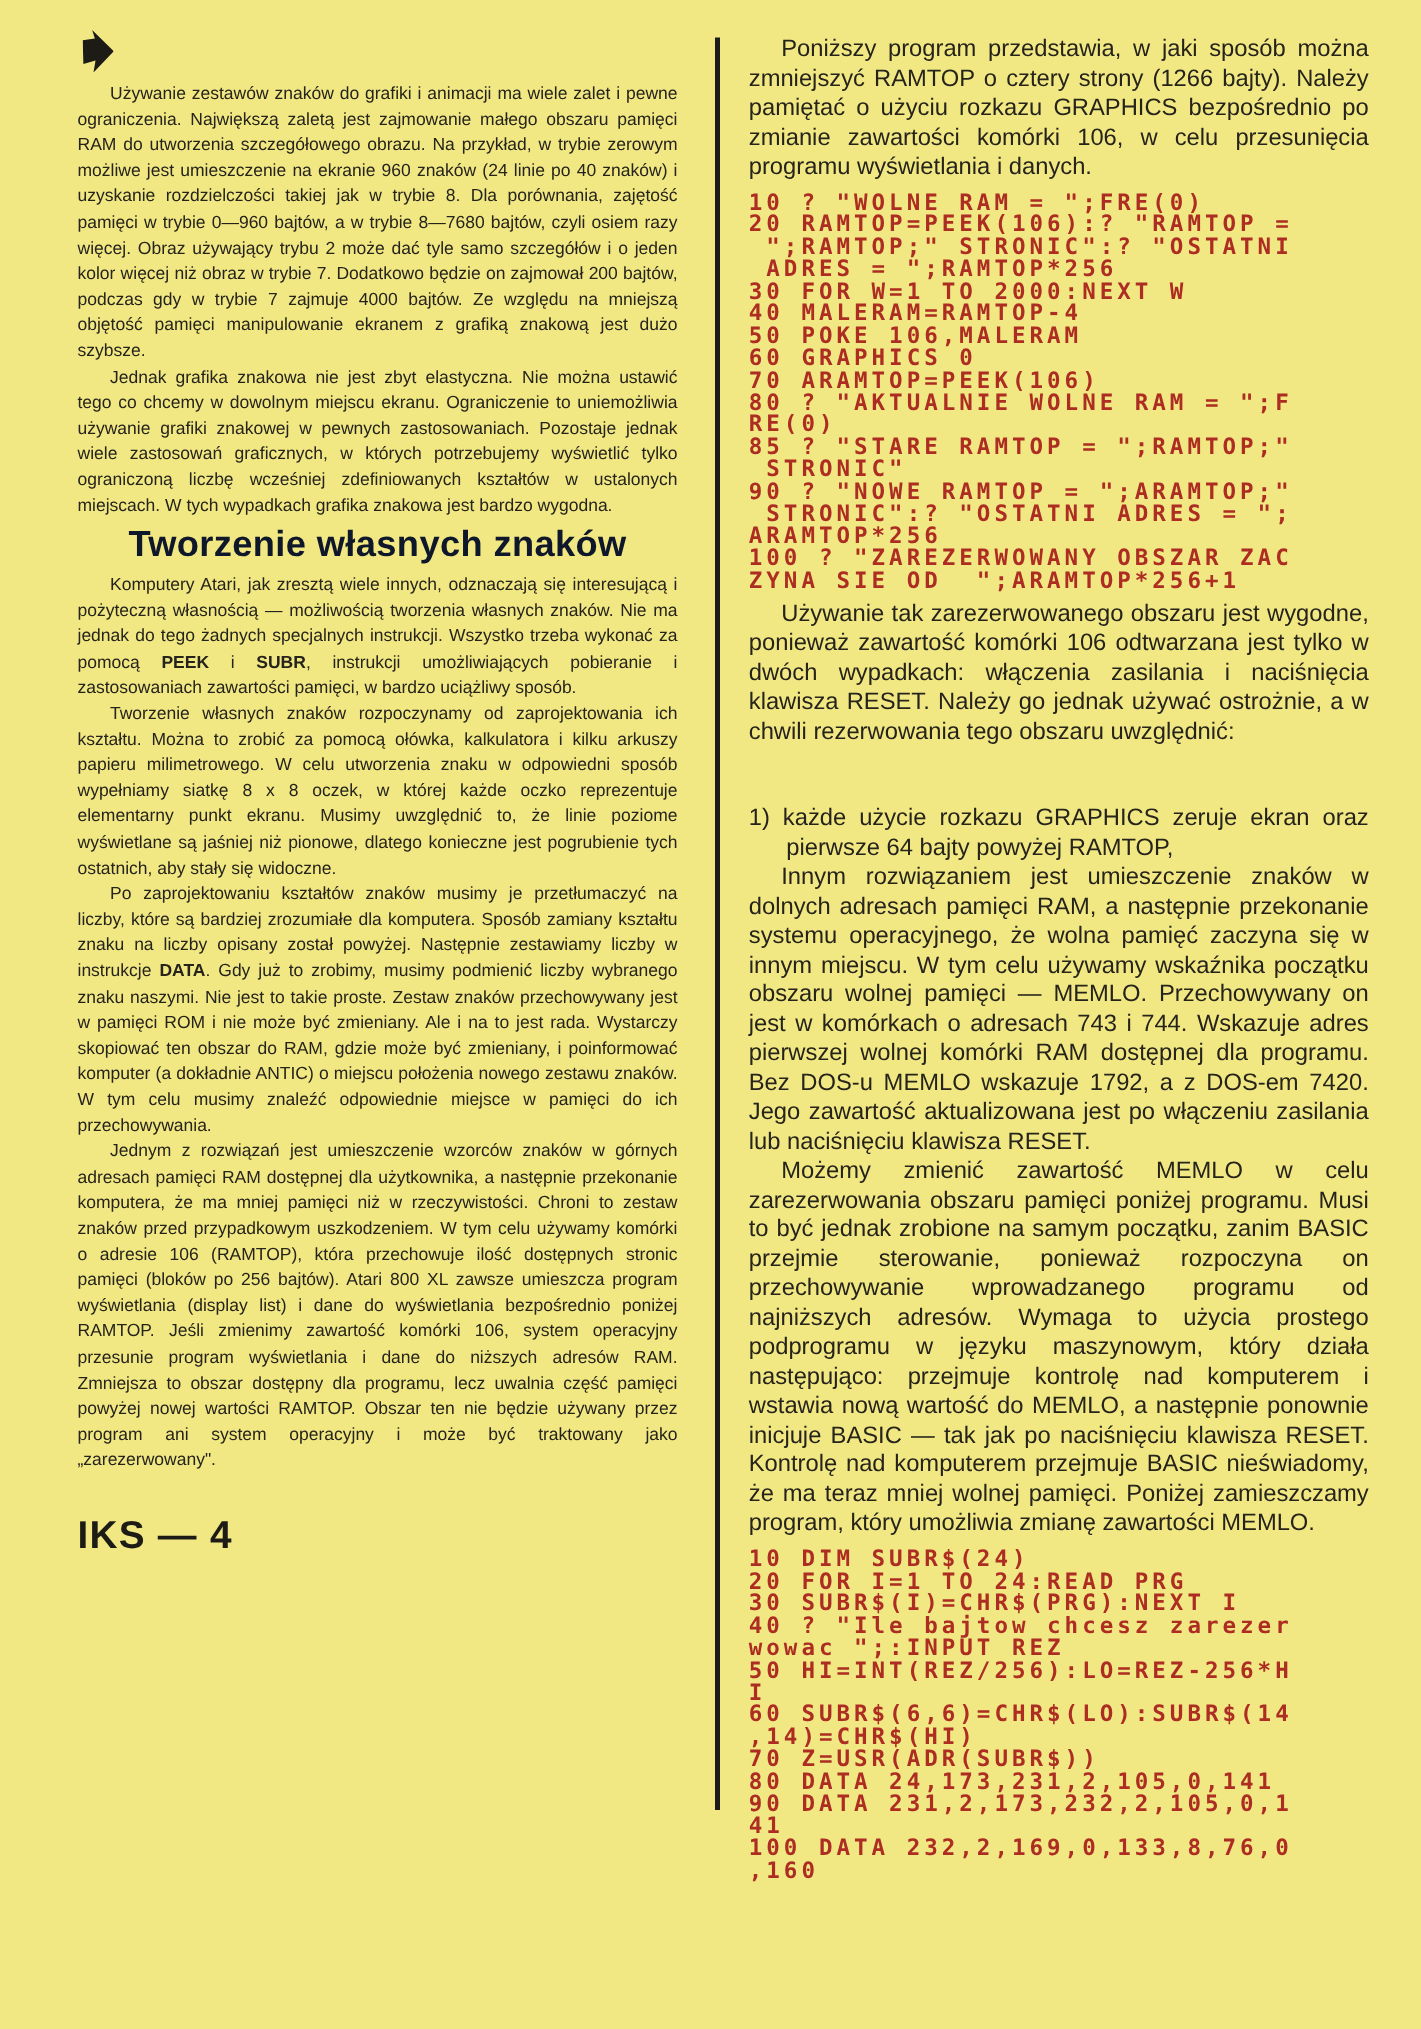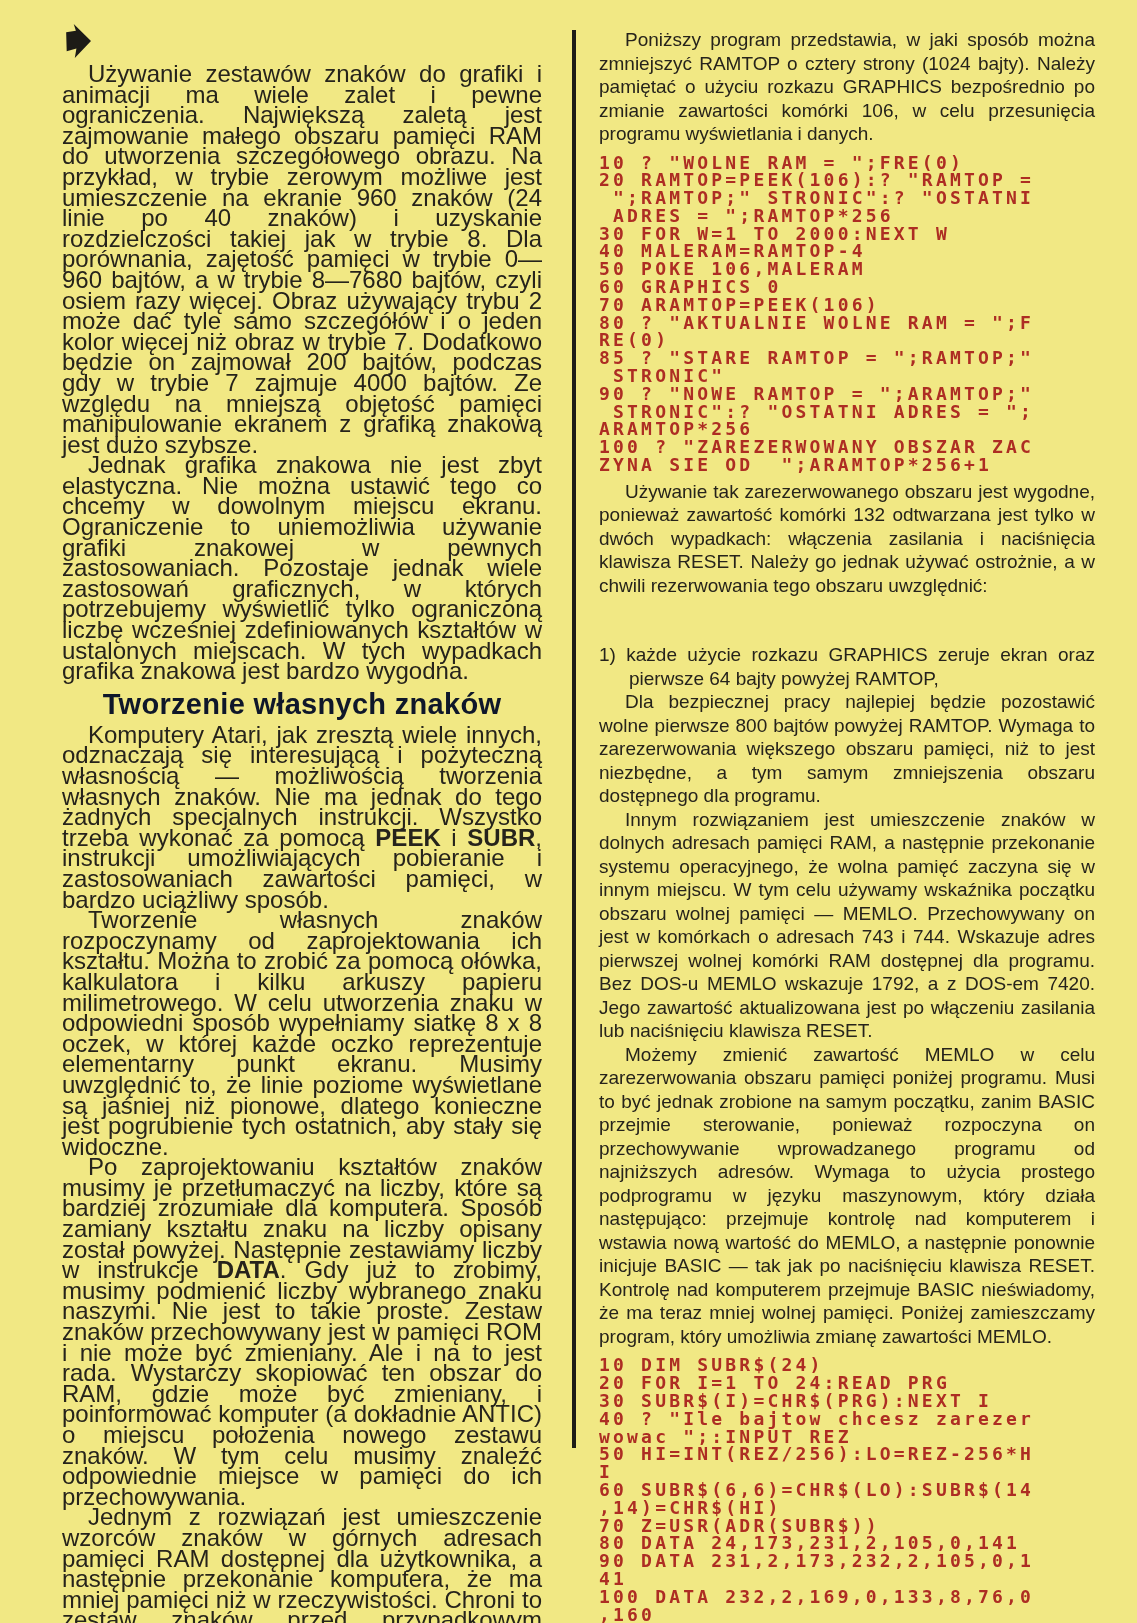--- a/index.html
+++ b/index.html
@@ -14,21 +14,21 @@
   .page-divider {
     position:absolute; left:572px; top:30px;
     width:4px; height:1418px;
     background:#1e1c17;
   }
   .col { position:absolute; }
   .col-left  { left:62px;  top:24px; width:480px; }
   .col-right { left:599px; top:28px; width:496px; }
 
   .col-left  p { margin:0; text-align:justify; text-indent:26px;
-                 font-size:24px; line-height:20.6px; }
+                 font-size:14px; line-height:20.6px; }
   .col-right p { margin:0; text-align:justify; text-indent:26px;
                  font-size:19px; line-height:23.5px; }
 
   .section-heading {
     margin:6px 0 4px; text-align:center;
     font-size:29px; font-weight:bold; letter-spacing:0.3px;
     color:#0f172a;
   }
   b { font-weight:bold; }
 
@@ -77,28 +77,27 @@
   <p>Tworzenie własnych znaków rozpoczynamy od zaprojektowania ich kształtu. Można to zrobić za pomocą ołówka, kalkulatora i kilku arkuszy papieru milimetrowego. W celu utworzenia znaku w odpowiedni sposób wypełniamy siatkę 8 x 8 oczek, w której każde oczko reprezentuje elementarny punkt ekranu. Musimy uwzględnić to, że linie poziome wyświetlane są jaśniej niż pionowe, dlatego konieczne jest pogrubienie tych ostatnich, aby stały się widoczne.</p>
 
   <p><span>Po zaprojektowaniu kształtów znaków musimy je przetłumaczyć na liczby, które są bardziej zrozumiałe dla komputera. Sposób zamiany kształtu znaku na liczby opisany został powyżej. Następnie zestawiamy liczby w instrukcje </span><b>DATA</b><span>. Gdy już to zrobimy, musimy podmienić liczby wybranego znaku naszymi. Nie jest to takie proste. Zestaw znaków przechowywany jest w pamięci ROM i nie może być zmieniany. Ale i na to jest rada. Wystarczy skopiować ten obszar do RAM, gdzie może być zmieniany, i poinformować komputer (a dokładnie ANTIC) o miejscu położenia nowego zestawu znaków. W tym celu musimy znaleźć odpowiednie miejsce w pamięci do ich przechowywania.</span></p>
 
   <p>Jednym z rozwiązań jest umieszczenie wzorców znaków w górnych adresach pamięci RAM dostępnej dla użytkownika, a następnie przekonanie komputera, że ma mniej pamięci niż w rzeczywistości. Chroni to zestaw znaków przed przypadkowym uszkodzeniem. W tym celu używamy komórki o adresie 106 (RAMTOP), która przechowuje ilość dostępnych stronic pamięci (bloków po 256 bajtów). Atari 800 XL zawsze umieszcza program wyświetlania (display list) i dane do wyświetlania bezpośrednio poniżej RAMTOP. Jeśli zmienimy zawartość komórki 106, system operacyjny przesunie program wyświetlania i dane do niższych adresów RAM. Zmniejsza to obszar dostępny dla programu, lecz uwalnia część pamięci powyżej nowej wartości RAMTOP. Obszar ten nie będzie używany przez program ani system operacyjny i może być traktowany jako „zarezerwowany".</p>
 
   <div class="page-footer">IKS — 4</div>
 </div>
 
 <div class="col col-right">
-  <p>Poniższy program przedstawia, w jaki sposób można zmniejszyć RAMTOP o cztery strony (1024 bajty). Należy pamiętać o użyciu rozkazu GRAPHICS bezpośrednio po zmianie zawartości komórki 106, w celu przesunięcia programu wyświetlania i danych.</p>
+  <p>Poniższy program przedstawia, w jaki sposób można zmniejszyć RAMTOP o cztery strony (1266 bajty). Należy pamiętać o użyciu rozkazu GRAPHICS bezpośrednio po zmianie zawartości komórki 106, w celu przesunięcia programu wyświetlania i danych.</p>
 
   <div class="code-listing"><div>10 ? "WOLNE RAM = ";FRE(0)</div><div>20 RAMTOP=PEEK(106):? "RAMTOP =</div><div> ";RAMTOP;" STRONIC":? "OSTATNI</div><div> ADRES = ";RAMTOP*256</div><div>30 FOR W=1 TO 2000:NEXT W</div><div>40 MALERAM=RAMTOP-4</div><div>50 POKE 106,MALERAM</div><div>60 GRAPHICS 0</div><div>70 ARAMTOP=PEEK(106)</div><div>80 ? "AKTUALNIE WOLNE RAM = ";F</div><div>RE(0)</div><div>85 ? "STARE RAMTOP = ";RAMTOP;"</div><div> STRONIC"</div><div>90 ? "NOWE RAMTOP = ";ARAMTOP;"</div><div> STRONIC":? "OSTATNI ADRES = ";</div><div>ARAMTOP*256</div><div>100 ? "ZAREZERWOWANY OBSZAR ZAC</div><div>ZYNA SIE OD  ";ARAMTOP*256+1</div></div>
 
-  <p>Używanie tak zarezerwowanego obszaru jest wygodne, ponieważ zawartość komórki 132 odtwarzana jest tylko w dwóch wypadkach: włączenia zasilania i naciśnięcia klawisza RESET. Należy go jednak używać ostrożnie, a w chwili rezerwowania tego obszaru uwzględnić:</p>
+  <p>Używanie tak zarezerwowanego obszaru jest wygodne, ponieważ zawartość komórki 106 odtwarzana jest tylko w dwóch wypadkach: włączenia zasilania i naciśnięcia klawisza RESET. Należy go jednak używać ostrożnie, a w chwili rezerwowania tego obszaru uwzględnić:</p>
 
   <div class="list-block">
     <p class="hang">1) każde użycie rozkazu GRAPHICS zeruje ekran oraz pierwsze 64 bajty powyżej RAMTOP,</p>
   </div>
 
-  <p>Dla bezpiecznej pracy najlepiej będzie pozostawić wolne pierwsze 800 bajtów powyżej RAMTOP. Wymaga to zarezerwowania większego obszaru pamięci, niż to jest niezbędne, a tym samym zmniejszenia obszaru dostępnego dla programu.</p>
   <p>Innym rozwiązaniem jest umieszczenie znaków w dolnych adresach pamięci RAM, a następnie przekonanie systemu operacyjnego, że wolna pamięć zaczyna się w innym miejscu. W tym celu używamy wskaźnika początku obszaru wolnej pamięci — MEMLO. Przechowywany on jest w komórkach o adresach 743 i 744. Wskazuje adres pierwszej wolnej komórki RAM dostępnej dla programu. Bez DOS-u MEMLO wskazuje 1792, a z DOS-em 7420. Jego zawartość aktualizowana jest po włączeniu zasilania lub naciśnięciu klawisza RESET.</p>
   <p>Możemy zmienić zawartość MEMLO w celu zarezerwowania obszaru pamięci poniżej programu. Musi to być jednak zrobione na samym początku, zanim BASIC przejmie sterowanie, ponieważ rozpoczyna on przechowywanie wprowadzanego programu od najniższych adresów. Wymaga to użycia prostego podprogramu w języku maszynowym, który działa następująco: przejmuje kontrolę nad komputerem i wstawia nową wartość do MEMLO, a następnie ponownie inicjuje BASIC — tak jak po naciśnięciu klawisza RESET. Kontrolę nad komputerem przejmuje BASIC nieświadomy, że ma teraz mniej wolnej pamięci. Poniżej zamieszczamy program, który umożliwia zmianę zawartości MEMLO.</p>
 
   <div class="code-listing"><div>10 DIM SUBR$(24)</div><div>20 FOR I=1 TO 24:READ PRG</div><div>30 SUBR$(I)=CHR$(PRG):NEXT I</div><div>40 ? "Ile bajtow chcesz zarezer</div><div>wowac ";:INPUT REZ</div><div>50 HI=INT(REZ/256):LO=REZ-256*H</div><div>I</div><div>60 SUBR$(6,6)=CHR$(LO):SUBR$(14</div><div>,14)=CHR$(HI)</div><div>70 Z=USR(ADR(SUBR$))</div><div>80 DATA 24,173,231,2,105,0,141</div><div>90 DATA 231,2,173,232,2,105,0,1</div><div>41</div><div>100 DATA 232,2,169,0,133,8,76,0</div><div>,160</div></div>
 </div>
 
 </body></html>

